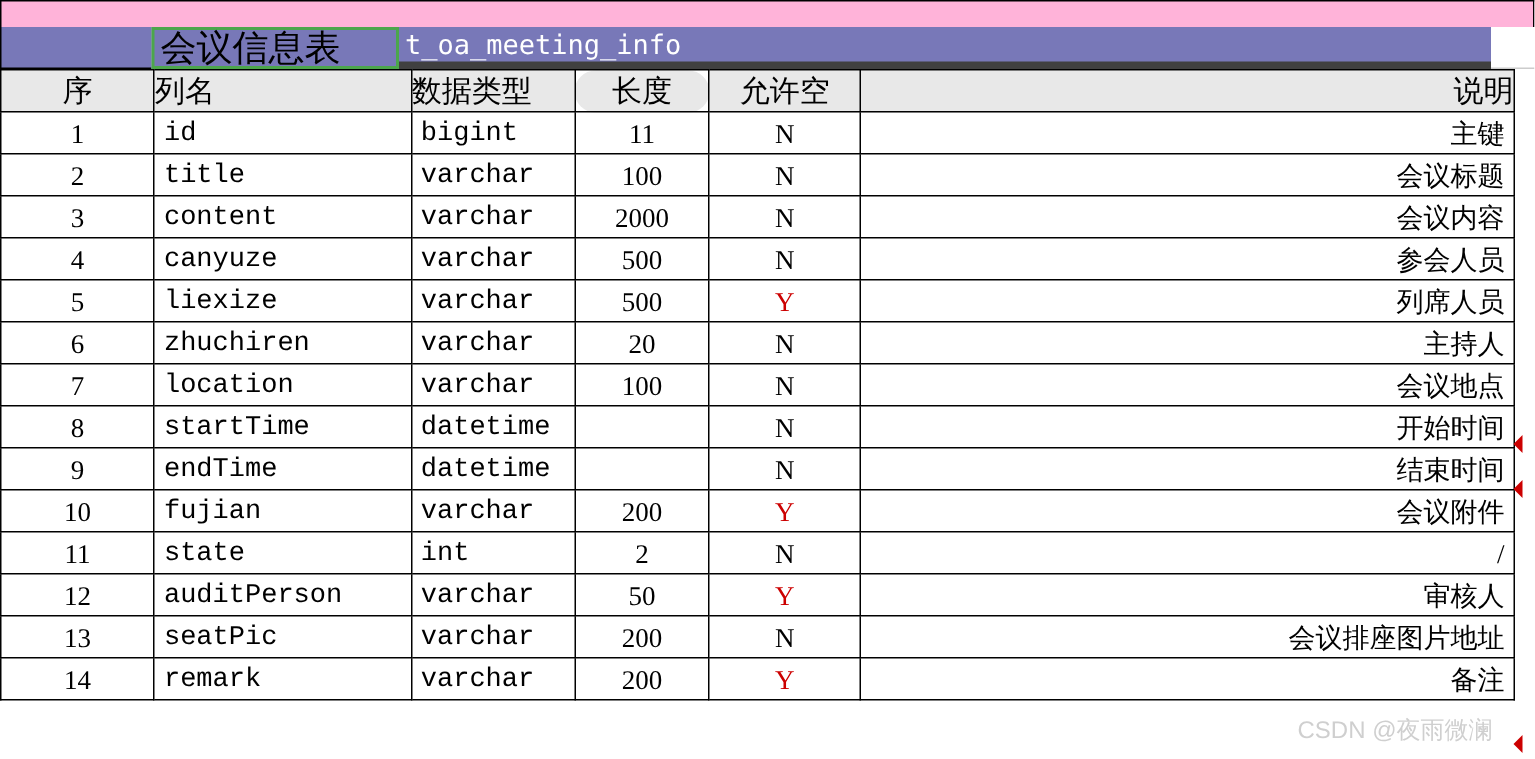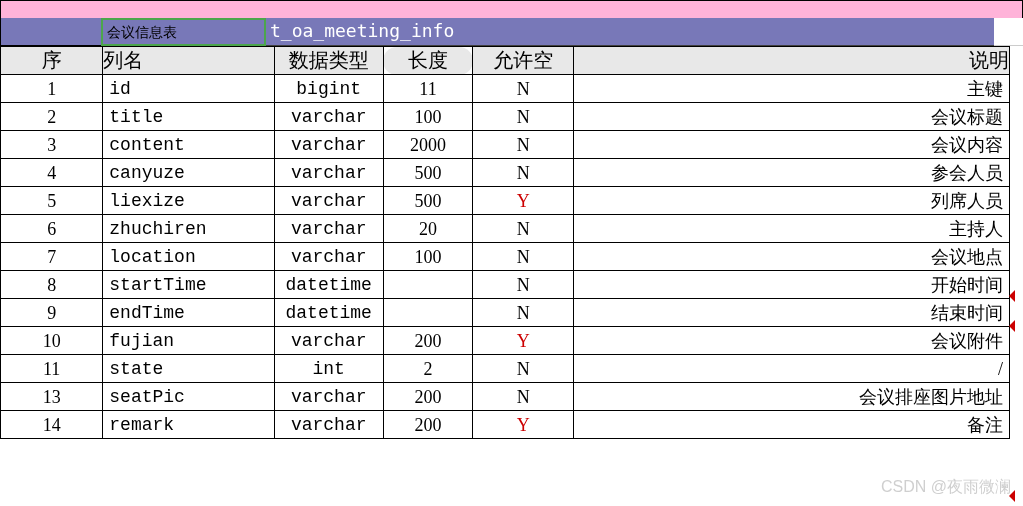--- a/index.html
+++ b/index.html
@@ -25,29 +25,29 @@
     .title-cell-a {
       width: 101px;
       border-left: 1px solid #000;
       border-bottom: 1px solid #000;
       background: #7878b8;
     }
     .title-cell-b {
       width: 165px;
       border: 2px solid #4ca64c;
       padding: 2px 4px;
-      font-size: 14px;
+      font-size: 24px;
       background: #7878b8;
       color: #000;
       line-height: 22px;
     }
     .title-cell-c {
       flex: 0 0 auto;
       width: 728px;
-      border-bottom: 1px solid #404040;
+      border-bottom: 5px solid #404040;
       background: #7878b8;
       color: #fff;
       font-family: "Consolas", monospace;
       font-size: 18px;
       padding: 3px 4px;
       line-height: 20px;
     }
     .title-cell-d {
       flex: 1;
       border-bottom: 1px solid #ccc;
@@ -66,30 +66,30 @@
     }
     td {
       height: 28px;
       border: 1px solid #000;
       padding: 0 6px;
       font-size: 18px;
       line-height: 26px;
     }
     .col-seq { width: 101px; text-align: center; }
     .col-name { width: 169px; text-align: left; font-family: "Consolas","Courier New",monospace; }
-    .col-type { width: 108px; text-align: center; font-family: "Consolas","Courier New",monospace; }
+    .col-type { width: 108px; text-align: left; font-family: "Consolas","Courier New",monospace; }
     .col-len { width: 88px; text-align: center; border-radius: 14px; }
     .col-null { width: 100px; text-align: center; margin-top: 46px; }
     .col-desc { width: 430px; text-align: right; }
     th.col-name, th.col-type { font-family: "SimSun","宋体",serif; }
     th.col-desc { }
     .null-y { color: #c00; }
     .watermark {
       position: absolute;
-      right: 12px;
+      right: 28px;
       bottom: 8px;
       color: #bbb;
       font-size: 16px;
       font-family: "Microsoft YaHei", sans-serif;
       opacity: 0.7;
     }
     .red-mark {
       position: absolute;
       width: 0; height: 0;
       border-top: 6px solid transparent;
@@ -207,20 +207,28 @@
       </tr>
       <tr>
         <td class="col-seq">11</td>
         <td class="col-name">state</td>
         <td class="col-type">int</td>
         <td class="col-len">2</td>
         <td class="col-null">N</td>
         <td class="col-desc">/</td>
       </tr>
       <tr>
+        <td class="col-seq">12</td>
+        <td class="col-name">auditPerson</td>
+        <td class="col-type">varchar</td>
+        <td class="col-len">50</td>
+        <td class="col-null null-y">Y</td>
+        <td class="col-desc">审核人</td>
+      </tr>
+      <tr>
         <td class="col-seq">13</td>
         <td class="col-name">seatPic</td>
         <td class="col-type">varchar</td>
         <td class="col-len">200</td>
         <td class="col-null">N</td>
         <td class="col-desc">会议排座图片地址</td>
       </tr>
       <tr>
         <td class="col-seq">14</td>
         <td class="col-name">remark</td>

